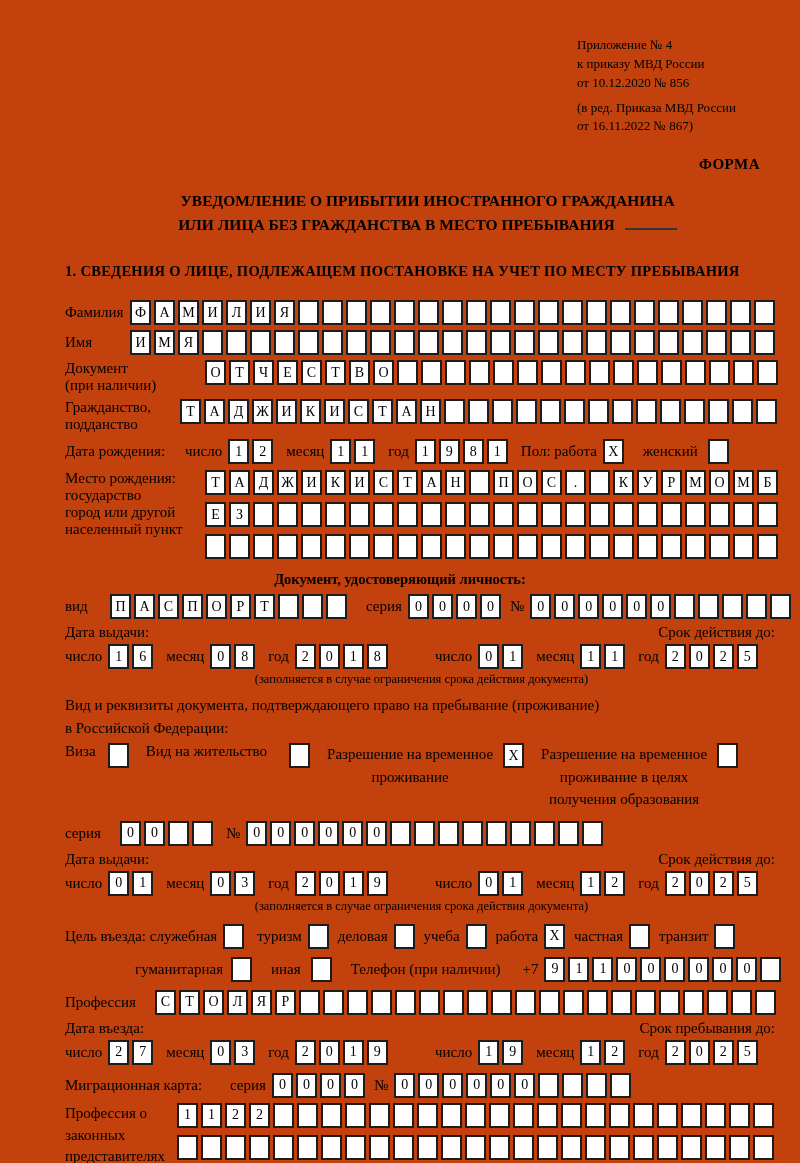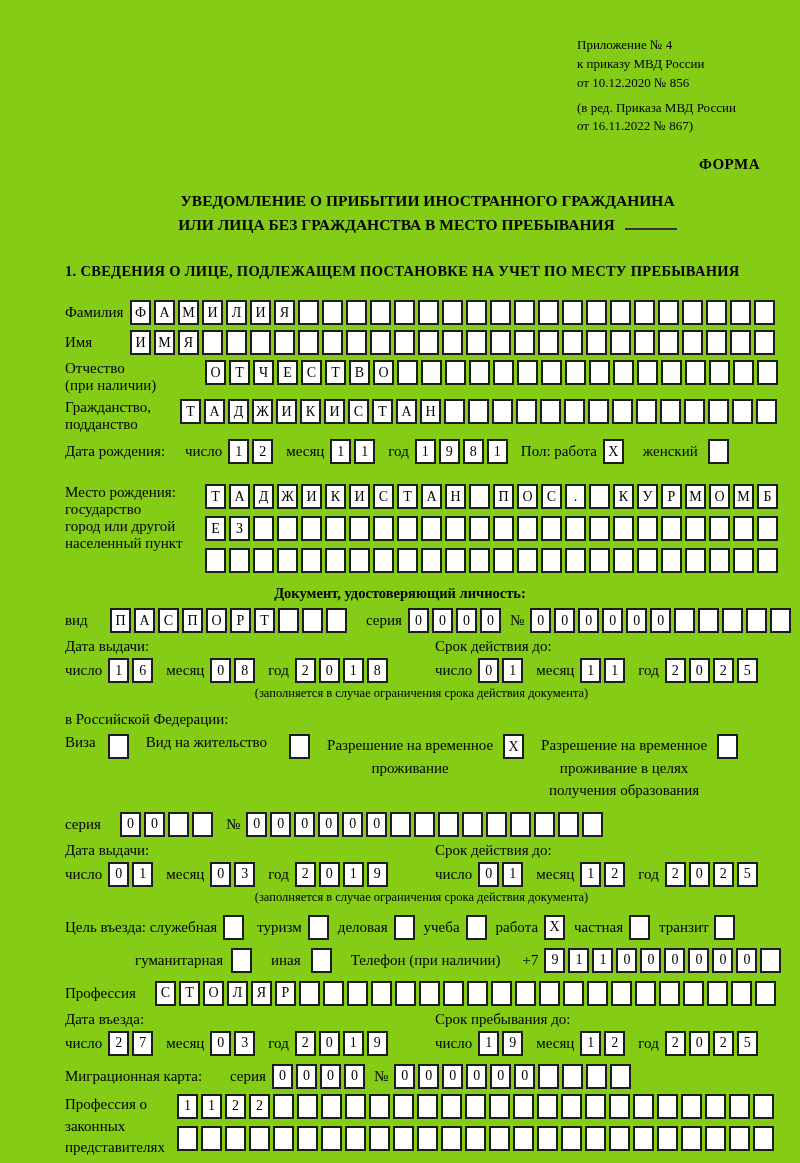--- a/index.html
+++ b/index.html
@@ -1,17 +1,17 @@
 <!DOCTYPE html>
 <html><head>
 <meta charset="utf-8">
 <style>
   html,body{margin:0;padding:0;background:#888;}
   .page{
-    position:relative;width:800px;height:1163px;background:#84cc16;
+    position:relative;width:800px;height:1163px;background:#c2410c;
     font-family:"Liberation Serif","DejaVu Serif",serif;color:#000;
     overflow:hidden;box-sizing:border-box;padding:36px 10px 10px 65px;
   }
   .apx{width:195px;margin-left:auto;margin-right:18px;font-size:13px;line-height:1.45;}
   .apx .amend{margin-top:6px;}
   .forma{font-weight:bold;font-size:15px;text-align:right;margin:20px 30px 0 0;letter-spacing:.5px;}
   .title{font-weight:bold;font-size:15.5px;text-align:center;margin-top:16px;line-height:1.55;}
   .blank-line{display:inline-block;width:52px;border-bottom:2px solid #333;height:14px;margin-left:10px;}
   .sec{font-weight:bold;font-size:14.5px;margin-top:26px;letter-spacing:.3px;}
   .body{margin-top:20px;}
@@ -22,21 +22,21 @@
   .cell{
     width:21px;height:25px;border:2px solid #1c1c1c;box-sizing:border-box;margin-right:3px;
     display:inline-flex;align-items:center;justify-content:center;
     font-size:14px;line-height:1;background:#fff;flex:0 0 auto;
   }
   .w65{width:65px;} .w140{width:140px;} .w115{width:115px;}
   .stack>.cells{margin-bottom:7px;}
   .center-b{font-weight:bold;font-size:14.5px;text-align:center;margin:4px 55px 6px 0;}
   .dhead{display:flex;font-size:15px;margin:4px 0 3px 0;}
   .dhead .dl{width:370px;text-align:left;}
-  .dhead .dr{width:340px;text-align:left;}
+  .dhead .dr{width:340px;text-align:right;}
   .drow{display:flex;align-items:center;margin-bottom:3px;}
   .dg{display:flex;align-items:center;}
   .dg .lbl{margin-right:6px;}
   .dg .cells{margin-right:10px;}
   .note{font-size:12.5px;text-align:center;margin:2px 12px 10px 0;}
   .plain{font-size:15px;margin-bottom:6px;}
   .ckrow{display:flex;align-items:flex-start;margin:6px 0 10px 0;}
   .ckitem{display:flex;align-items:flex-start;margin-right:14px;}
   .ckitem .lbl{margin-right:8px;}
   .cklbl{font-size:15px;text-align:center;line-height:1.5;}
@@ -134,21 +134,21 @@
           <span class="cell"></span>
           <span class="cell"></span>
           <span class="cell"></span>
           <span class="cell"></span>
           <span class="cell"></span>
         </span>
     </div>
 
     <div class="rowt">
       <span class="lbl w140">
-        <span>Отчество</span><br>
+        <span>Документ</span><br>
         <span>(при наличии)</span>
       </span>
       <span class="cells">
           <span class="cell">О</span>
           <span class="cell">Т</span>
           <span class="cell">Ч</span>
           <span class="cell">Е</span>
           <span class="cell">С</span>
           <span class="cell">Т</span>
           <span class="cell">В</span>
@@ -228,21 +228,21 @@
       <span class="lbl gap6">Пол: работа</span>
       <span class="cells gap16">
           <span class="cell">X</span>
         </span>
       <span class="lbl gap10">женский</span>
       <span class="cells">
           <span class="cell"></span>
         </span>
     </div>
 
-    <div class="rowt" style="margin-top:20px;">
+    <div class="rowt" style="margin-top:6px;">
       <span class="lbl w140">
         <span>Место рождения:</span><br>
         <span>государство</span><br>
         <span>город или другой</span><br>
         <span>населенный пункт</span>
       </span>
       <span class="stack">
         <span class="cells">
             <span class="cell">Т</span>
             <span class="cell">А</span>
@@ -402,20 +402,21 @@
         <span class="cells">
             <span class="cell">2</span>
             <span class="cell">0</span>
             <span class="cell">2</span>
             <span class="cell">5</span>
           </span>
       </span>
     </div>
     <div class="note">(заполняется в случае ограничения срока действия документа)</div>
 
+    <div class="plain">Вид и реквизиты документа, подтверждающего право на пребывание (проживание)</div>
     <div class="plain">в Российской Федерации:</div>
 
     <div class="ckrow">
       <span class="ckitem">
         <span class="lbl">Виза</span>
         <span class="cells" style="margin-left:4px;">
             <span class="cell"></span>
           </span>
       </span>
       <span class="ckitem">

